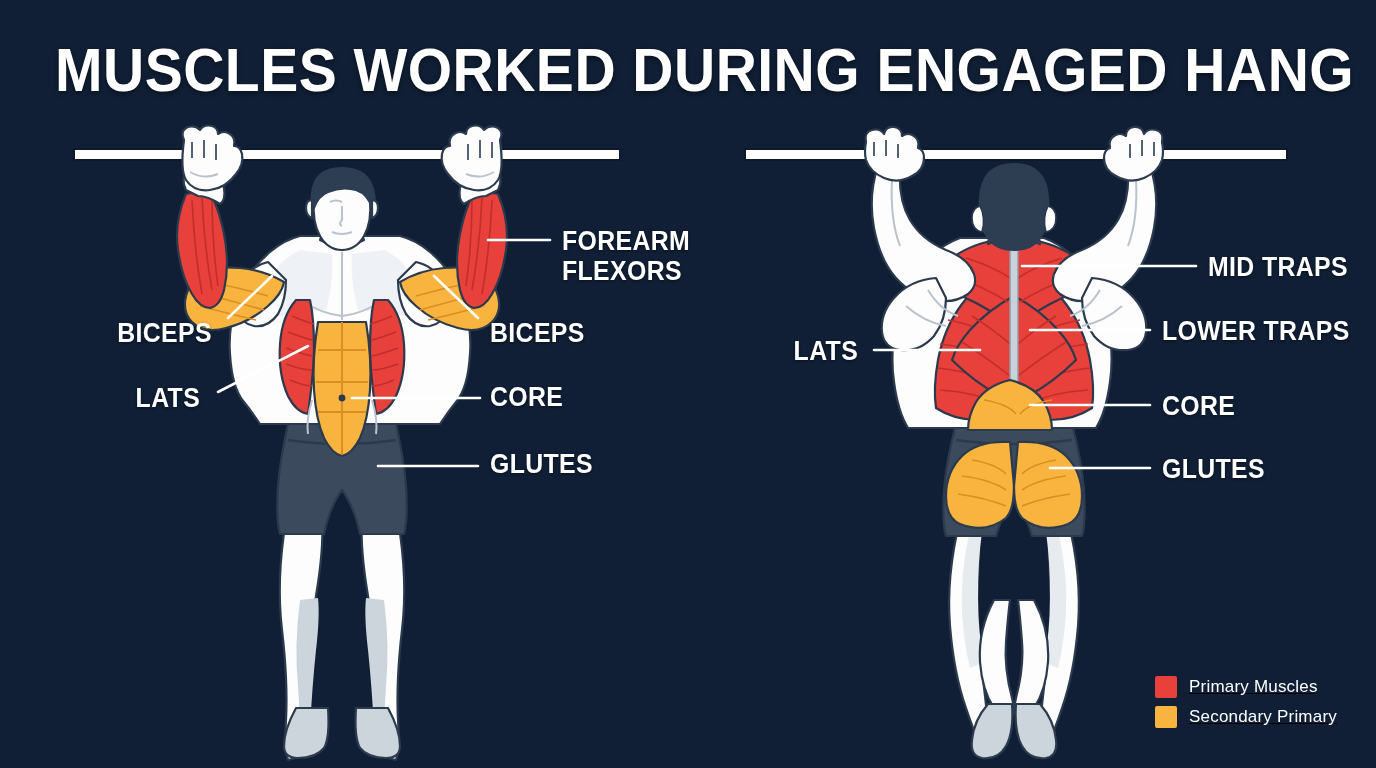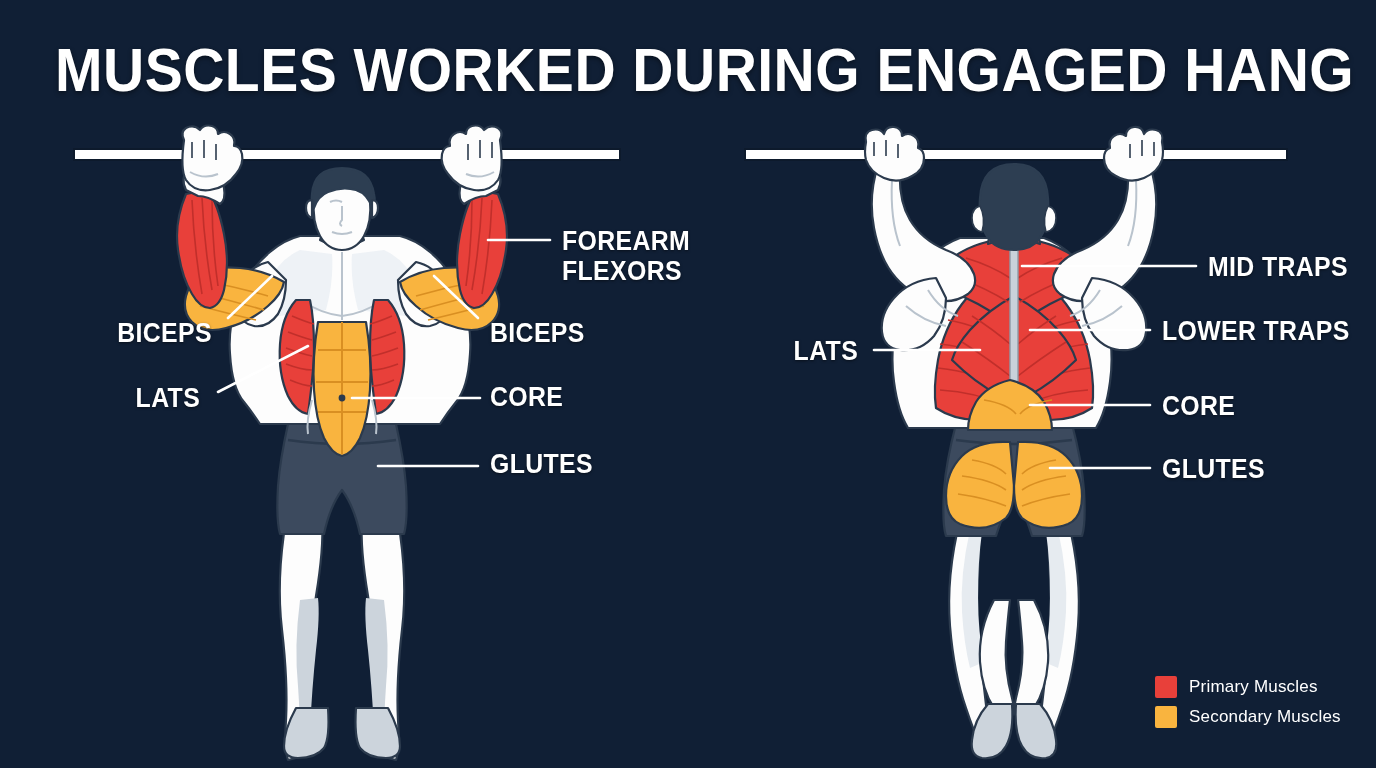--- a/index.html
+++ b/index.html
@@ -38,21 +38,21 @@
     transform:scaleX(0.92);
     white-space:nowrap;
     line-height:30px;
     text-shadow:0 1px 3px rgba(0,0,0,.5);
   }
   .lbl.left-anchor{transform-origin:left center;}
   .lbl.right-anchor{transform-origin:right center;text-align:right;}
 
   
   .legend{position:absolute;left:1155px;top:672px;}
-  .legrow{display:flex;align-items:center;height:30px;}
+  .legrow{display:flex;align-items:center;height:30px;text-decoration:underline;}
   .swatch{width:22px;height:22px;border-radius:2px;margin-right:12px;flex:none;}
   .legtext{color:#ffffff;font-size:17px;font-weight:normal;letter-spacing:.2px;}
 </style>
 </head>
 <body>
 
 <div id="stage">
 
   <div class="title">MUSCLES WORKED DURING ENGAGED HANG</div>
 
@@ -321,17 +321,17 @@
   <div class="lbl left-anchor" style="left:1162px;top:391px;">CORE</div>
   <div class="lbl left-anchor" style="left:1162px;top:454px;">GLUTES</div>
 
   <div class="legend">
     <div class="legrow">
       <span class="swatch" style="background:#e8403a;"></span>
       <span class="legtext">Primary Muscles</span>
     </div>
     <div class="legrow">
       <span class="swatch" style="background:#f9b43f;"></span>
-      <span class="legtext">Secondary Muscles</span>
+      <span class="legtext">Secondary Primary</span>
     </div>
   </div>
 
 </div>
 
 </body></html>

